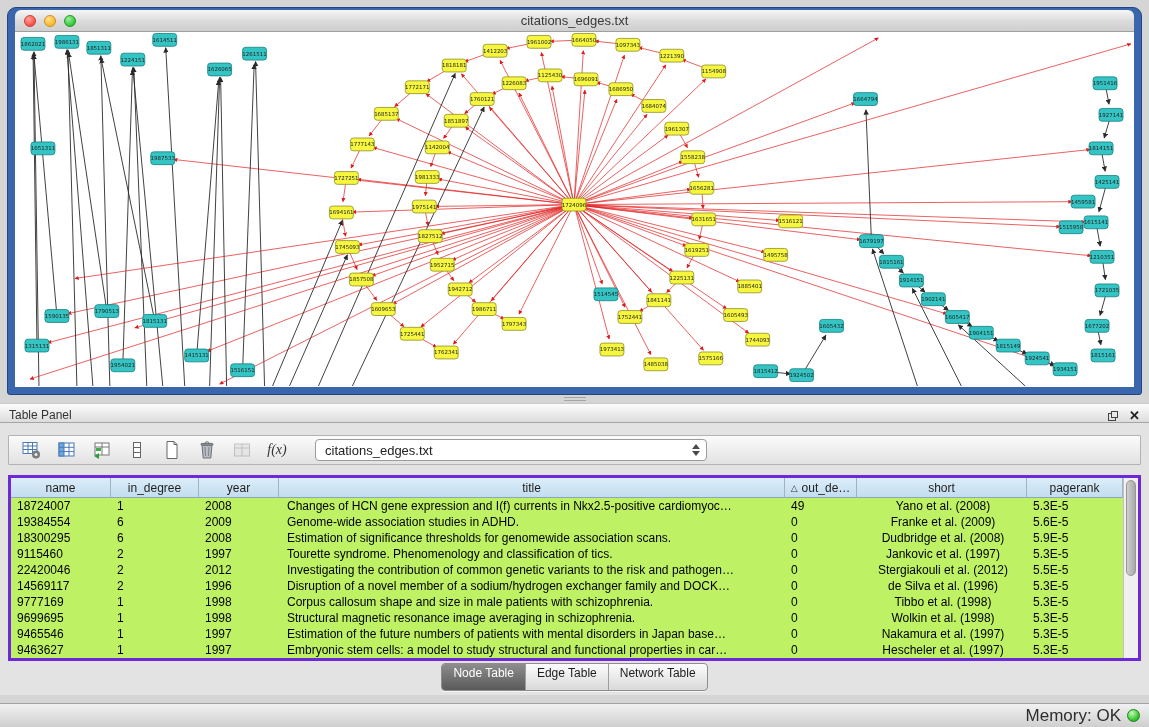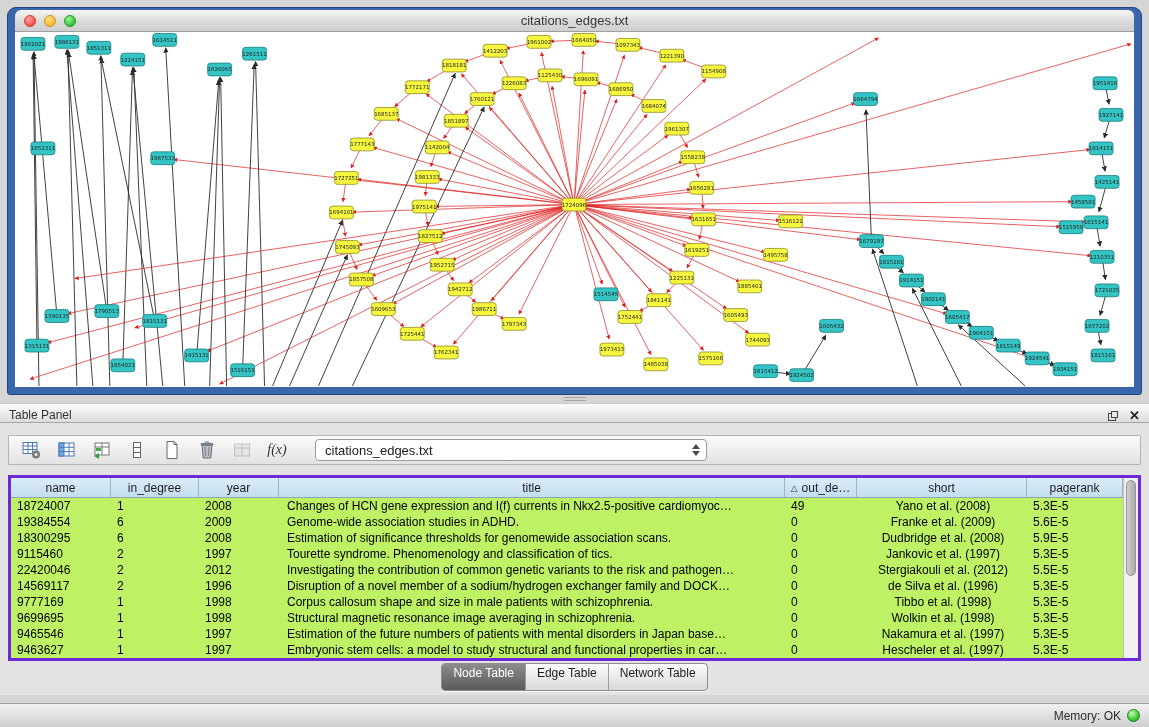--- a/index.html
+++ b/index.html
@@ -68,21 +68,21 @@
   .tabs-row{height:22px;margin-top:2px;display:flex;justify-content:center;align-items:flex-start}
   .seg{display:flex;border:1px solid #8d8d8d;border-radius:4px;overflow:hidden;height:28px;
     background:linear-gradient(#fcfcfc,#d9d9d9);box-shadow:0 1px 0 rgba(255,255,255,.6)}
   .seg .tab{padding:0 11px;font-size:12px;line-height:18px;color:#1d1d1d;border-left:1px solid #9e9e9e;cursor:default}
   .seg .tab:first-child{border-left:none}
   .seg .tab.sel{background:linear-gradient(#8d8d8d,#5a5a5a);color:#fff}
 
   
   .status-bar{height:24px;margin-top:8px;background:linear-gradient(#f1f1f1,#cfcfcf);border-top:1px solid #a2a2a2;
     display:flex;align-items:center;justify-content:flex-end;padding-right:9px;gap:6px}
-  .status-bar .mem{font-size:12px;color:#2e2e2e}
+  .status-bar .mem{font-size:17px;color:#2e2e2e}
   .orb{width:13px;height:13px;border-radius:50%;border:1px solid #15821a;
     background:radial-gradient(circle at 35% 28%,#c9f7be,#3ecb32 60%,#1d9a1c)}
 </style>
 </head>
 <body>
 
 <div class="app">
 
   <div class="network-window">
     <div class="titlebar">

